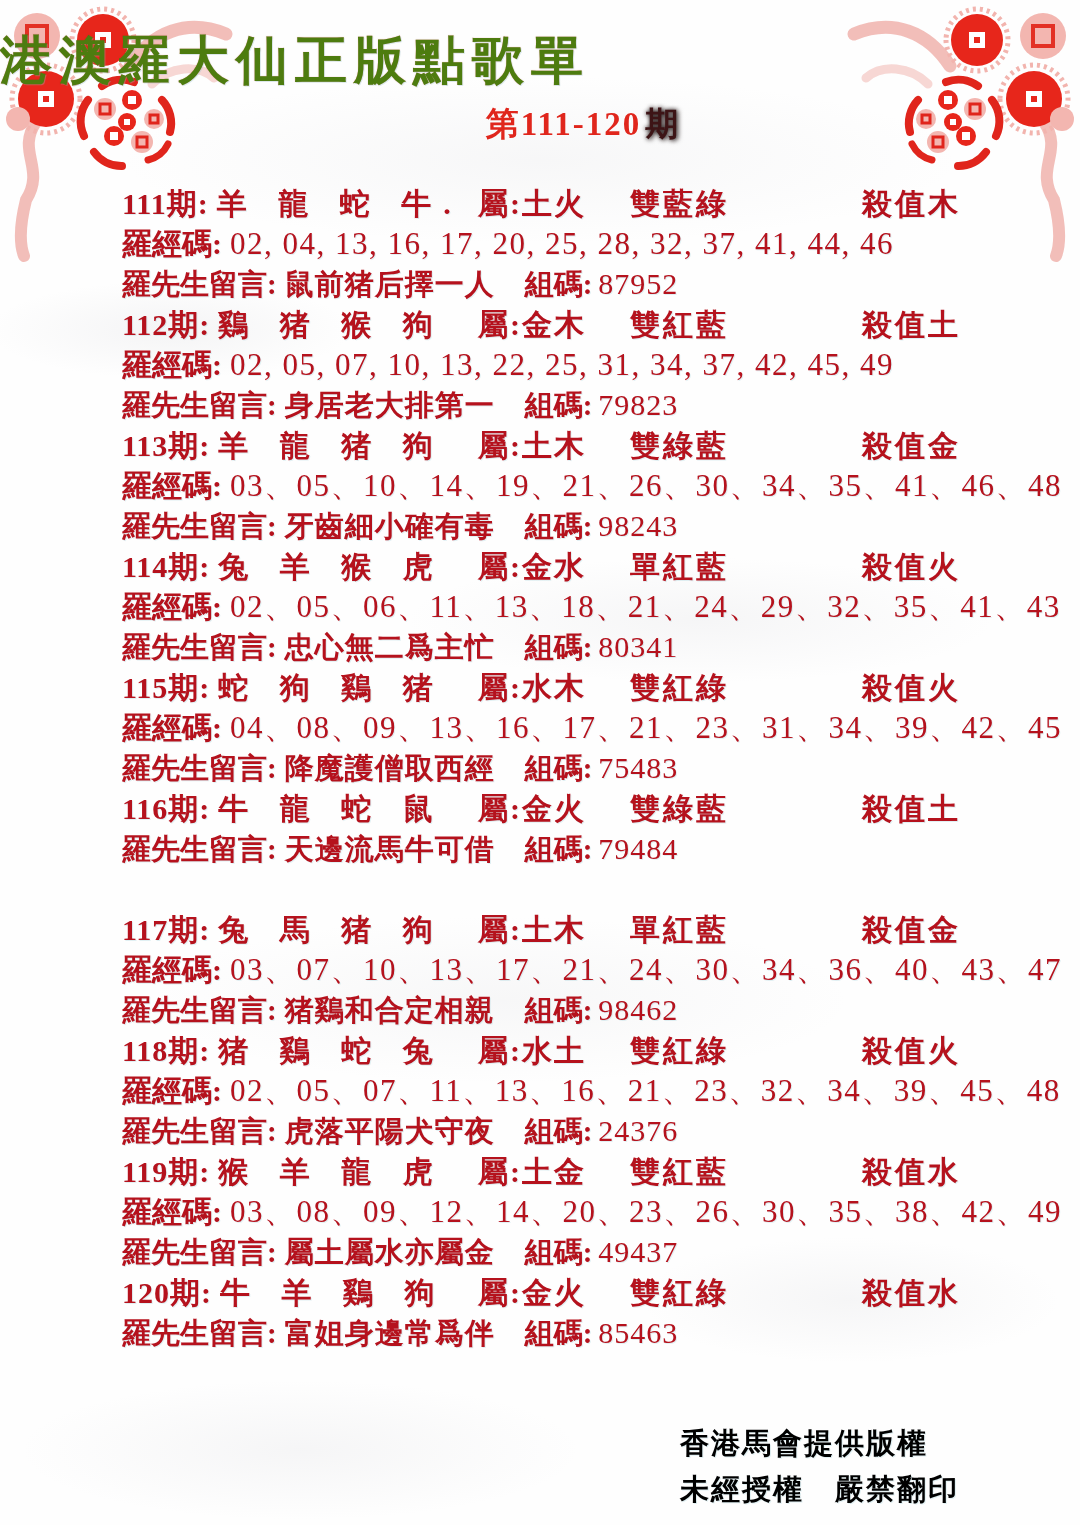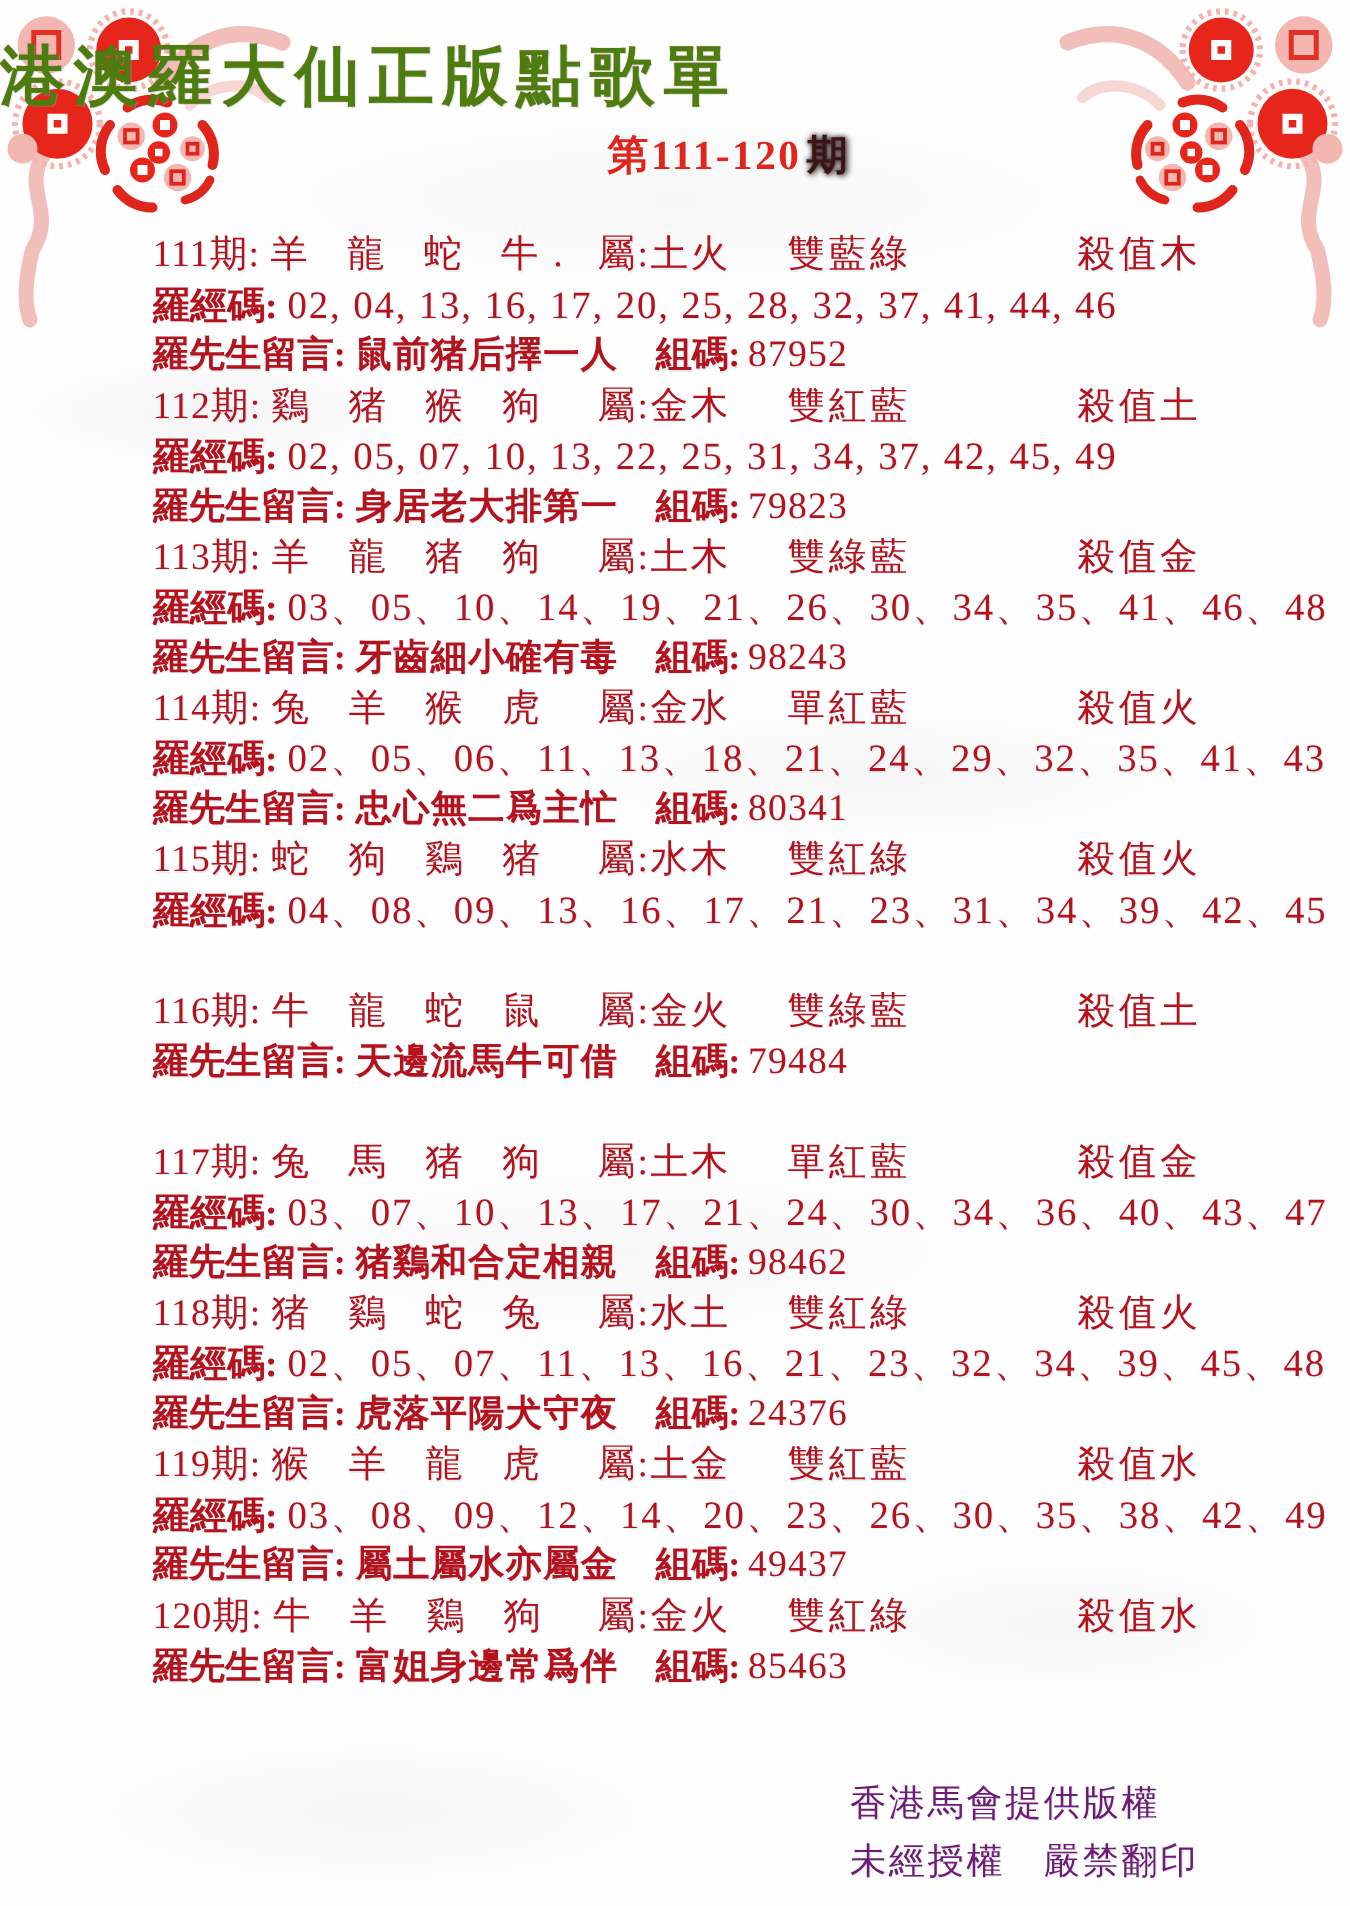--- a/index.html
+++ b/index.html
@@ -35,36 +35,36 @@
     color:#3d1416;
     text-shadow:0 0 4px rgba(25,12,12,.85), 2px 1px 5px rgba(20,10,10,.7);
     margin-left:4px;
   }
   .blocks{
     position:absolute;top:183px;left:122px;width:845px;
     color:#b5121d;
     text-shadow:1px 1px 0 rgba(150,205,215,.28);
   }
   .block{height:121px;}
-  .row1{position:relative;height:41px;line-height:41px;font-size:30px;font-weight:normal;white-space:nowrap;}
+  .row1{position:relative;height:41px;line-height:41px;font-size:30px;font-weight:bold;white-space:nowrap;}
   .row1 .no{letter-spacing:1px;}
   .row1 .zodiac{margin-left:8px;letter-spacing:12px;}
   .row1 .element{position:absolute;left:356px;letter-spacing:2px;}
   .row1 .pair{position:absolute;left:508px;letter-spacing:3px;}
   .row1 .kill{position:absolute;right:6px;letter-spacing:3px;}
   .row2{height:40px;line-height:40px;font-size:30px;white-space:nowrap;}
   .row2 .lbl{font-weight:bold;margin-right:8px;}
   .row2 .codes{font-size:31px;letter-spacing:1.5px;}
   .row3{height:40px;line-height:40px;font-size:29px;font-weight:bold;white-space:nowrap;}
   .row3 .msg{margin-left:8px;letter-spacing:1px;}
   .row3 .grouplbl{margin-left:30px;text-align:center;}
   .row3 .groupnum{font-weight:normal;font-size:30px;margin-left:6px;letter-spacing:1px;}
   .footer{
     position:absolute;left:680px;top:1420px;
-    font-size:29px;font-weight:normal;color:#701a75;
+    font-size:29px;font-weight:bold;color:#000000;
     line-height:46px;letter-spacing:2px;
     text-shadow:1px 1px 0 rgba(150,205,215,.28);
   }
 </style>
 </head>
 <body>
 
 <svg class="ornament left" width="240" height="260" viewBox="0 0 240 260" xmlns="http://www.w3.org/2000/svg">
   <g id="orn">
 
@@ -179,20 +179,23 @@
   <div class="block">
     <div class="row1">
       <span class="no">115期:</span><span class="zodiac">蛇 狗 鷄 猪</span>
       <span class="element">屬:水木</span>
       <span class="pair">雙紅綠</span>
       <span class="kill">殺值火</span>
     </div>
     <div class="row2">
       <span class="lbl">羅經碼:</span><span class="codes">04、08、09、13、16、17、21、23、31、34、39、42、45</span>
     </div>
+    <div class="row3">
+      <span class="lbl">羅先生留言:</span><span class="msg">降魔護僧取西經</span><span class="grouplbl">組碼:</span><span class="groupnum">75483</span>
+    </div>
   </div>
 
   <div class="block">
     <div class="row1">
       <span class="no">116期:</span><span class="zodiac">牛 龍 蛇 鼠</span>
       <span class="element">屬:金火</span>
       <span class="pair">雙綠藍</span>
       <span class="kill">殺值土</span>
     </div>
     <div class="row3">

